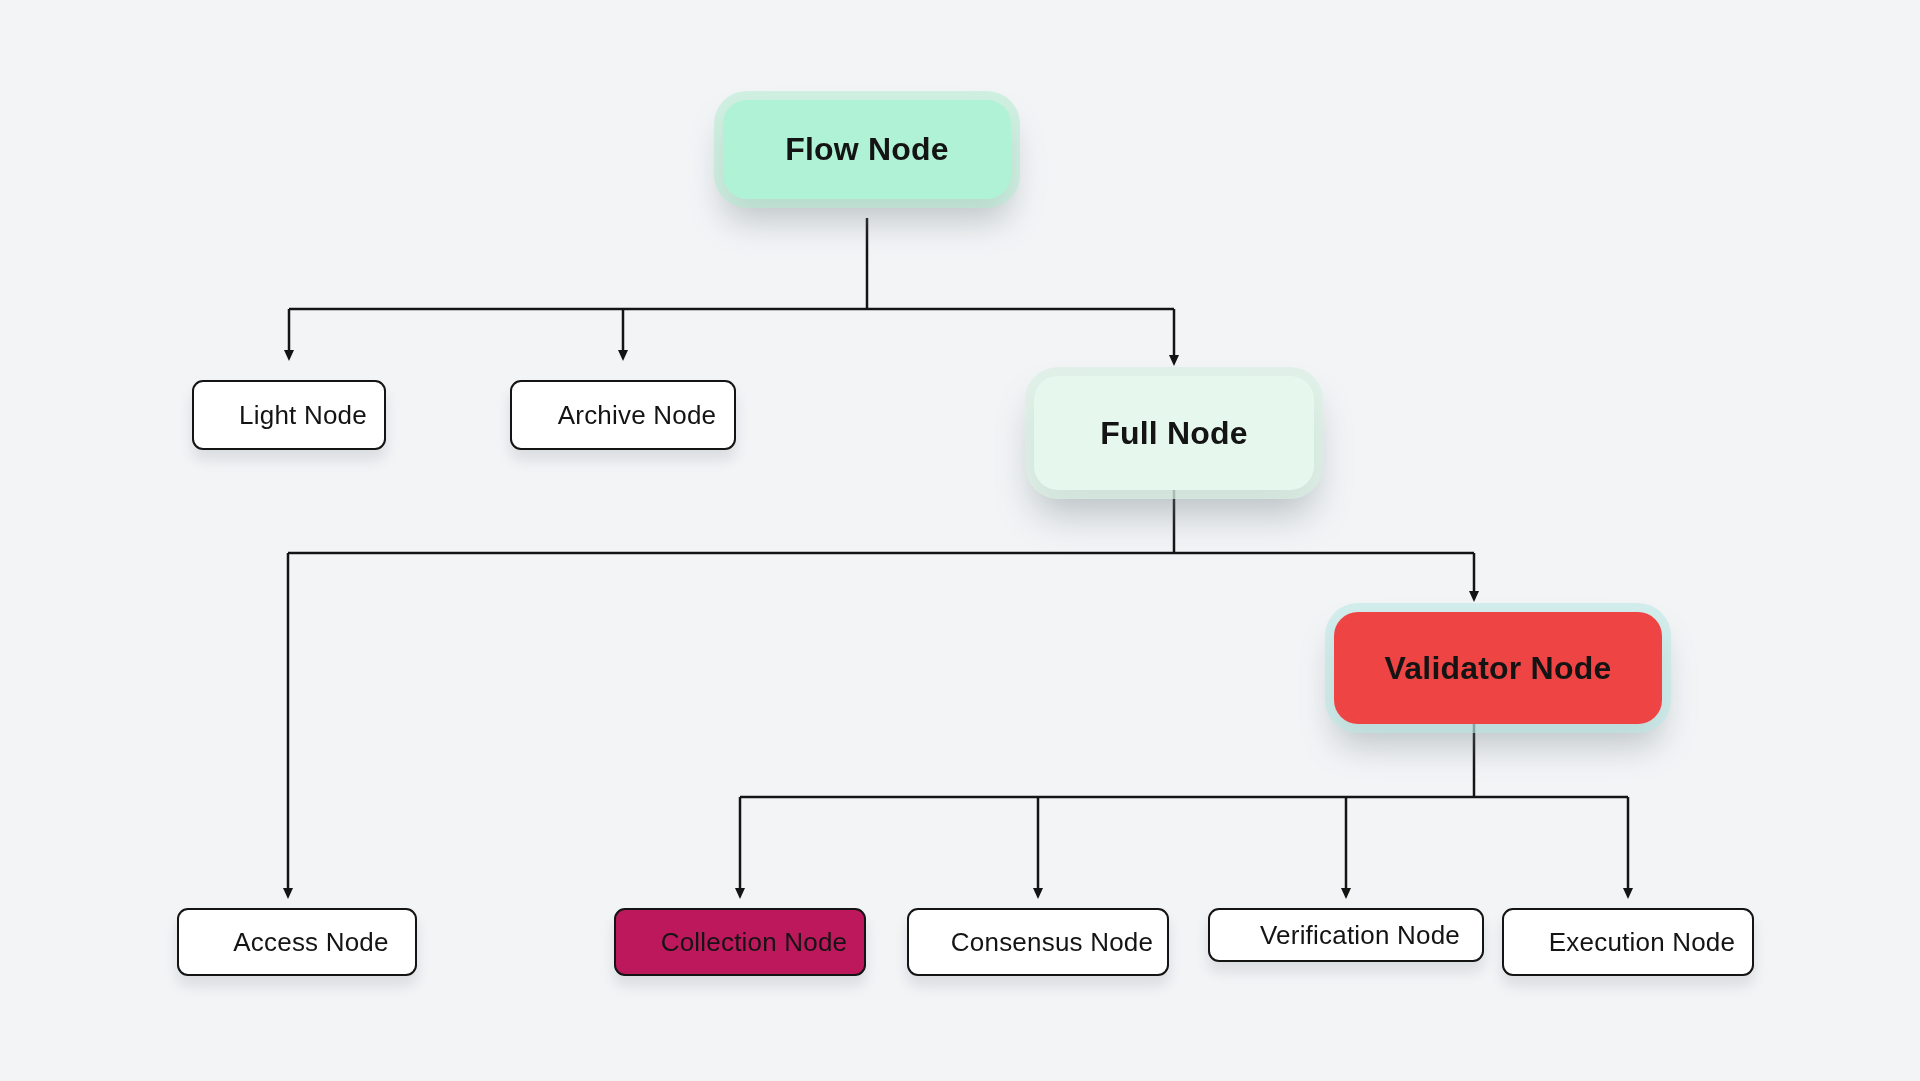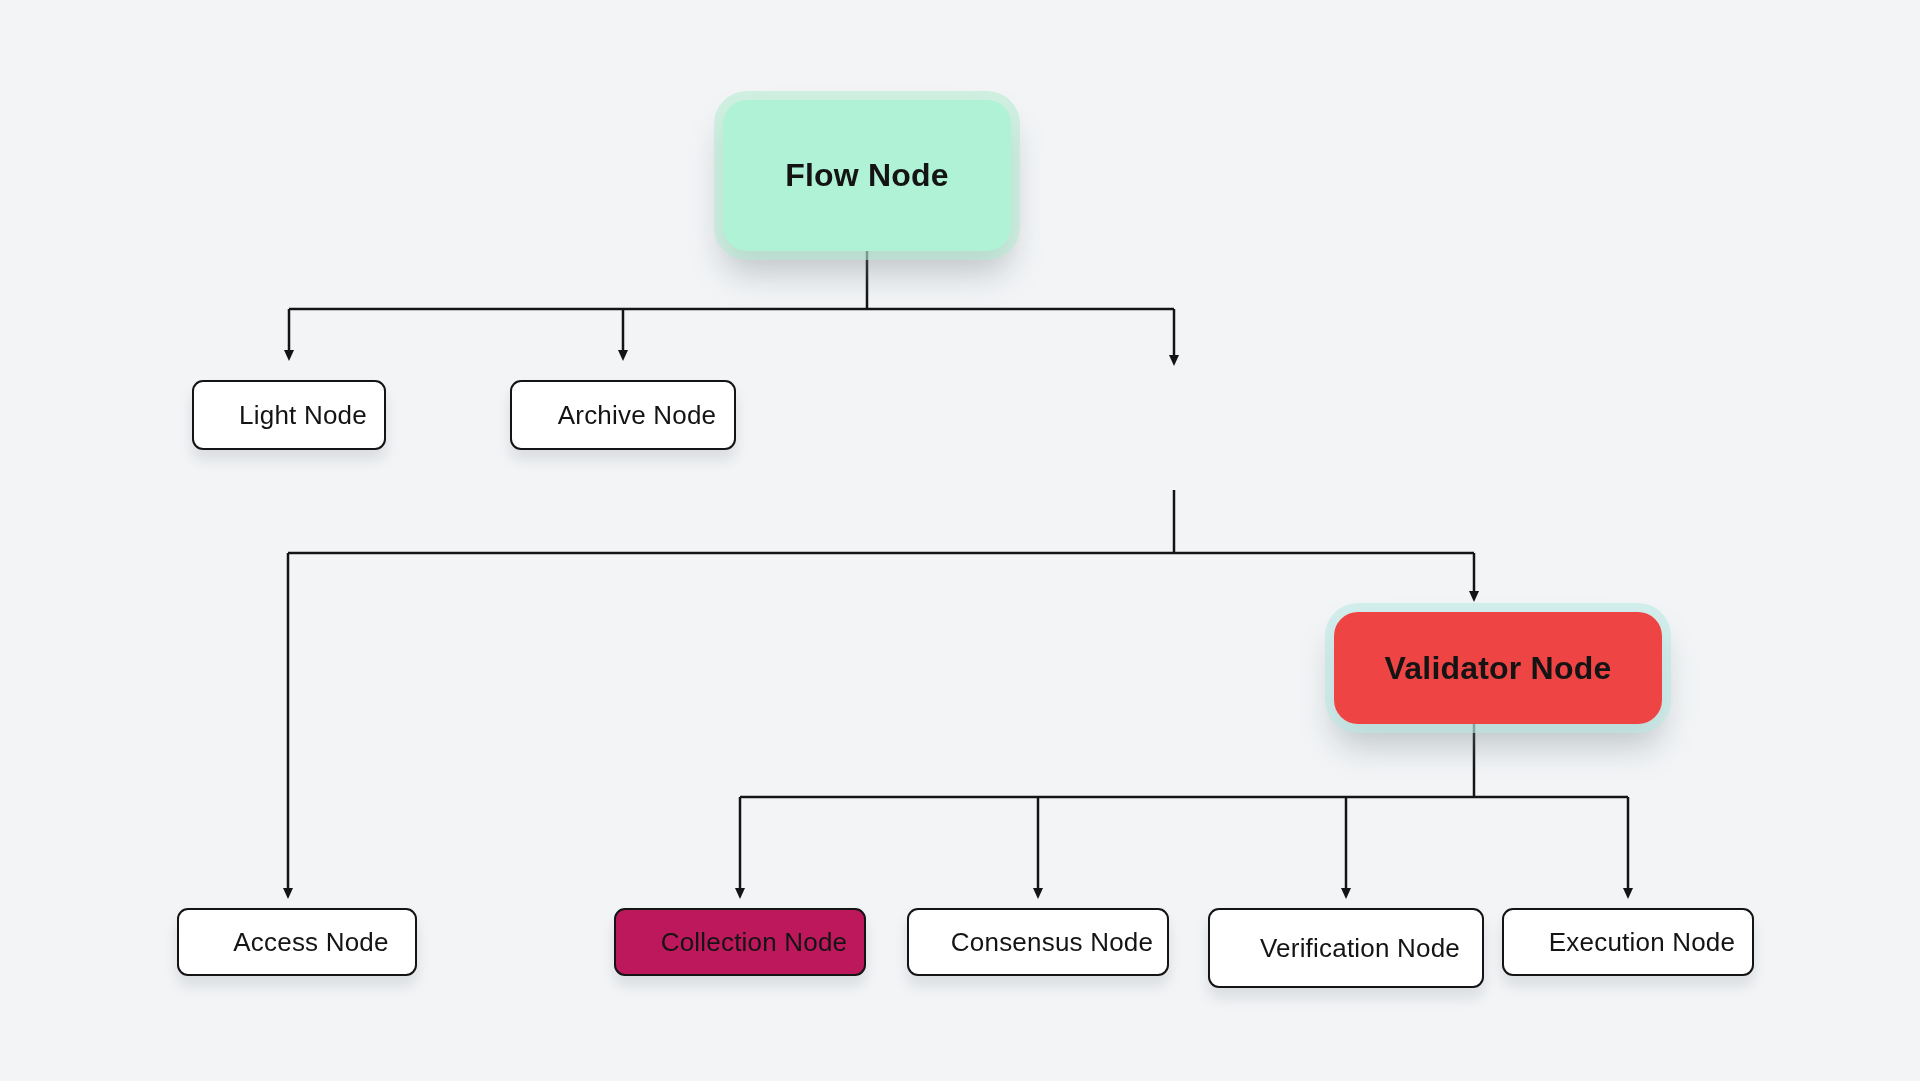--- a/index.html
+++ b/index.html
@@ -82,50 +82,53 @@
     <path d="M1474,553 V596" marker-end="url(#arrow)"></path>
 
     <path d="M1474,724 V797"></path>
     <path d="M740,797 H1628"></path>
     <path d="M740,797 V893" marker-end="url(#arrow)"></path>
     <path d="M1038,797 V893" marker-end="url(#arrow)"></path>
     <path d="M1346,797 V893" marker-end="url(#arrow)"></path>
     <path d="M1628,797 V893" marker-end="url(#arrow)"></path>
   </svg>
 
-  <div class="node node-big node-flow" style="left: 723px; top: 100px; width: 288px; height: 151px; background: rgb(176, 242, 213);" title="Flow Node">
+  <div class="node node-big node-flow" style="left: 723px; top: 100px; width: 288px; height: 99px; background: rgb(176, 242, 213);" title="Flow Node">
     <span>Flow Node</span>
   </div>
 
   <div class="node node-leaf" style="left: 192px; top: 380px; width: 194px; height: 70px; background: rgb(255, 255, 255);">
     <span>Light Node</span>
   </div>
 
   <div class="node node-leaf" style="left: 510px; top: 380px; width: 226px; height: 70px; background: rgb(255, 255, 255);">
     <span>Archive Node</span>
   </div>
 
+  <div class="node node-big node-full" style="left: 1034px; top: 376px; width: 280px; height: 114px; background: rgb(230, 248, 238);">
+    <span>Full Node</span>
+  </div>
 
   <div class="node node-big node-validator" style="left: 1334px; top: 612px; width: 328px; height: 112px; background: #ef4444;">
     <span>Validator Node</span>
   </div>
 
   <div class="node node-leaf" style="left: 177px; top: 908px; width: 240px; height: 68px; background: rgb(255, 255, 255);">
     <span>Access Node</span>
   </div>
 
   <div class="node node-leaf" style="left: 614px; top: 908px; width: 252px; height: 68px; background: #be185d;">
     <span>Collection Node</span>
   </div>
 
   <div class="node node-leaf" style="left: 907px; top: 908px; width: 262px; height: 68px; background: rgb(255, 255, 255);">
     <span>Consensus Node</span>
   </div>
 
-  <div class="node node-leaf" style="left: 1208px; top: 908px; width: 276px; height: 80px; background: rgb(255, 255, 255);">
+  <div class="node node-leaf" style="left: 1208px; top: 908px; width: 276px; height: 54px; background: rgb(255, 255, 255);">
     <span>Verification Node</span>
   </div>
 
   <div class="node node-leaf" style="left: 1502px; top: 908px; width: 252px; height: 68px; background: rgb(255, 255, 255);">
     <span>Execution Node</span>
   </div>
 
 </div>
 
 </body></html>

